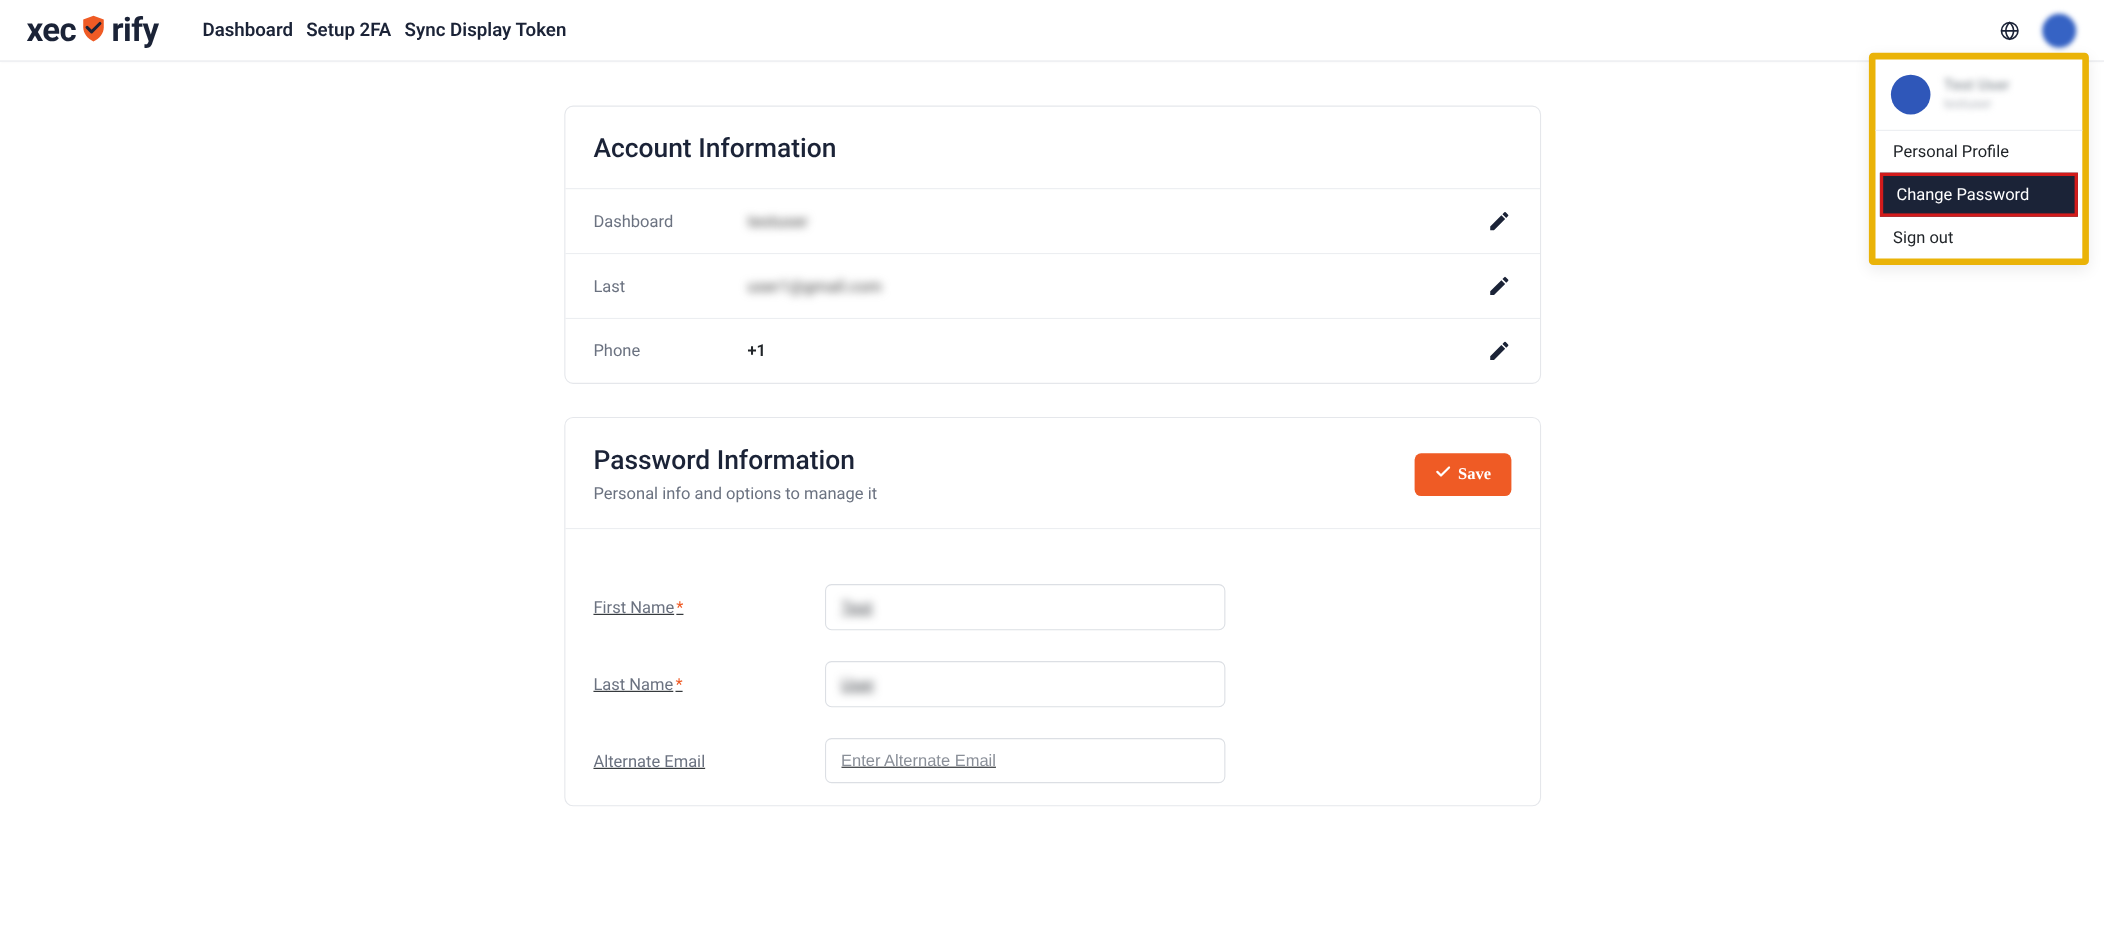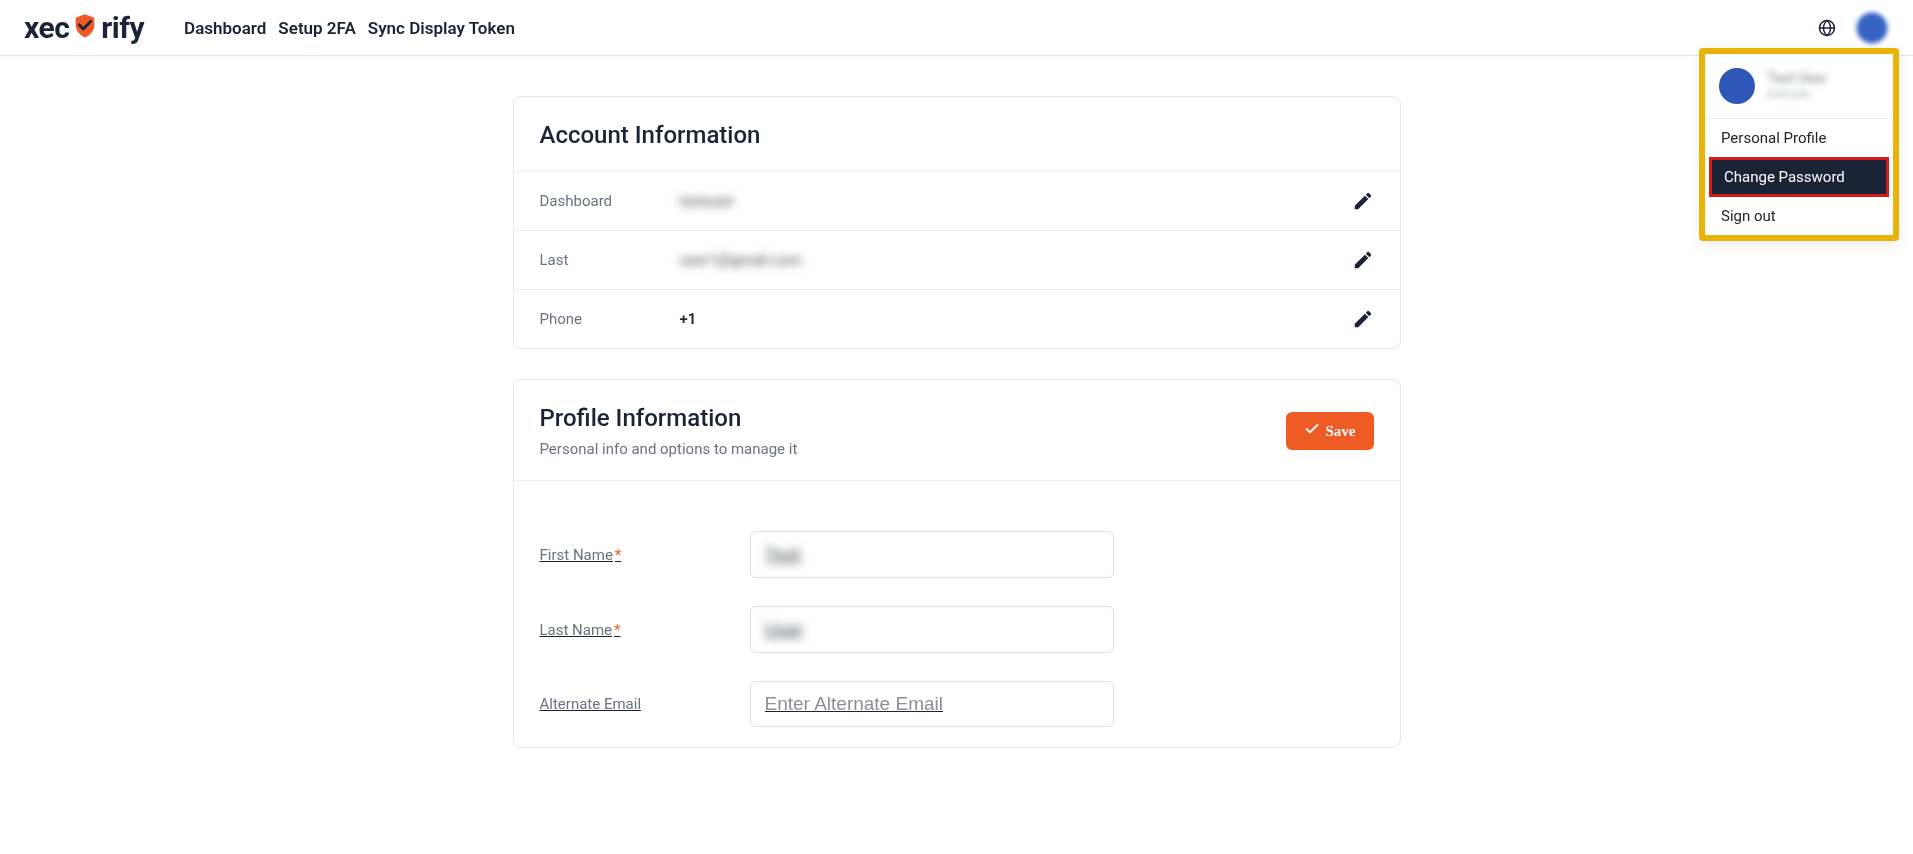--- a/index.html
+++ b/index.html
@@ -193,21 +193,21 @@
     width: 210px;
     font-size: 15px;
     color: #6b7280;
   }
   .req { color: #ef5b25; margin-left: 2px;}
   .form-input {
     width: 364px;
     padding: 11px 14px;
     border: 1px solid #dcdfe4;
     border-radius: 6px;
-    font-size: 19px;
+    font-size: 15px;
     color: #212529;
   }
   .form-input::placeholder { color: #8a8f98; }
 
   .body-rows { }
 </style>
 </head>
 <body>
 
 <div class="header">
@@ -289,21 +289,21 @@
               <path d="M3 17.25V21h3.75l11.06-11.06-3.75-3.75L3 17.25zM20.71 7.04a1 1 0 0 0 0-1.41l-2.34-2.34a1 1 0 0 0-1.41 0l-1.83 1.83 3.75 3.75 1.83-1.83z"></path>
             </svg>
         </span>
       </div>
     </div>
   </div>
 
   <div class="card">
     <div class="card-header flex">
       <div>
-        <div class="card-title">Profile Information</div>
+        <div class="card-title">Password Information</div>
         <div class="card-subtitle">Personal info and options to manage it</div>
       </div>
       <button class="save-btn">
         <span>
           <svg width="16" height="16" viewBox="0 0 24 24" fill="none" stroke="#fff" stroke-width="3" stroke-linecap="round" stroke-linejoin="round">
               <polyline points="20 6 9 17 4 12"></polyline>
             </svg>
         </span>
         <span>Save</span>
       </button>

